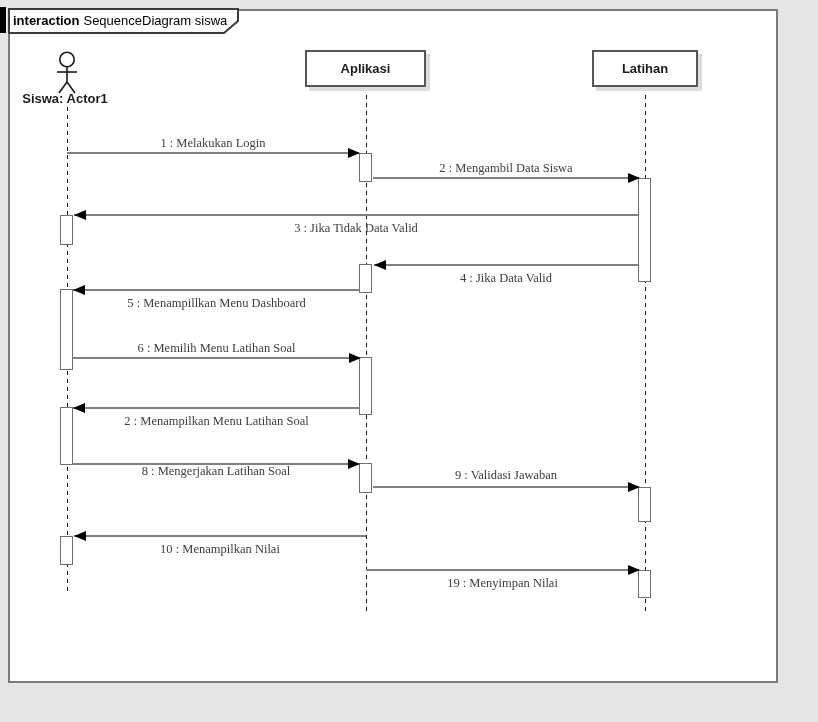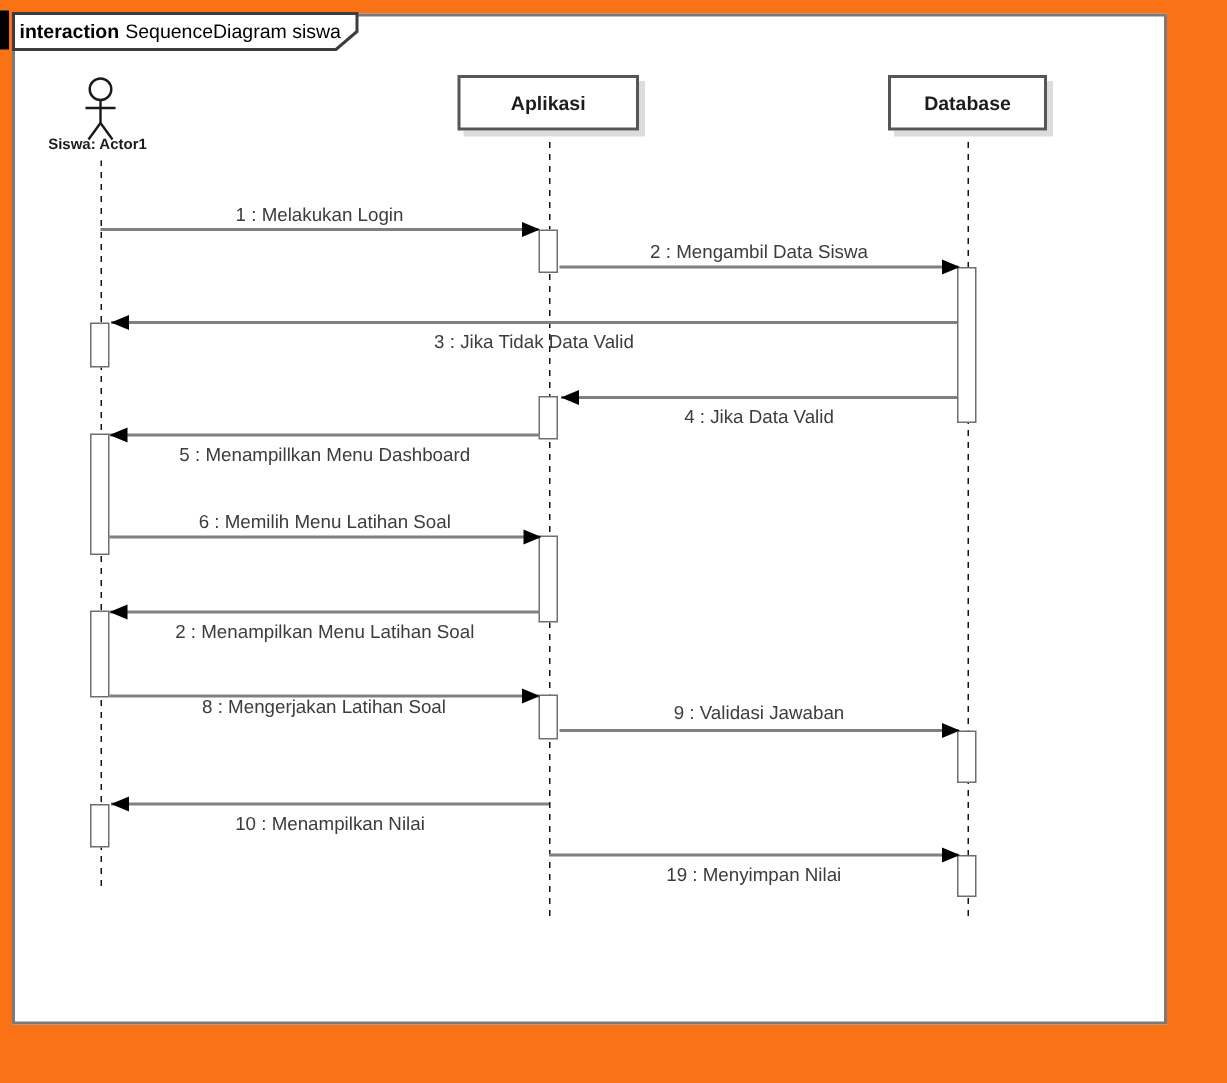--- a/index.html
+++ b/index.html
@@ -1,18 +1,18 @@
 <!DOCTYPE html>
 <html style="--line: #808080; --arrow: #000000; --text: #3d3d3d; --frame-border: #7a7a7a; --head-border: #565656; --shadow: #dcdcdc; --lifeline: #141414;"><head>
 <meta charset="utf-8">
 <style>
   html,body { margin:0; padding:0; background:#ffffff; }
   .viewport {
     position:relative; width:818px; height:722px; overflow:hidden;
-    background:#f97316;
+    background:#e5e5e5;
     font-family:"Liberation Sans", sans-serif;
   }
   .frame {
     position:absolute; left:8px; top:9px; width:770px; height:674px;
     border:2px solid var(--frame-border,#7a7a7a); box-sizing:border-box;
     background:#ffffff;
   }
   .edge-mark {
     position:absolute; left:0; top:7px; width:6px; height:26px;
     background:#000000;
@@ -32,37 +32,38 @@
   .head-box {
     position:absolute; top:50px; height:37px; box-sizing:border-box; z-index:3;
     background:#ffffff; border:2px solid var(--head-border,#565656);
     box-shadow:4px 4px 0 var(--shadow,#dcdcdc);
     display:flex; align-items:center; justify-content:center;
     font-weight:bold; font-size:13px; color:#1c1c1c;
   }
   .actor-figure { position:absolute; z-index:3; color:#1a1a1a; }
   .actor-label {
     position:absolute; transform:translateX(-50%); z-index:3;
-    font-weight:bold; font-size:10px; color:#1c1c1c; white-space:nowrap;
+    font-weight:bold; font-size:13px; color:#1c1c1c; white-space:nowrap;
   }
   .activation {
     position:absolute; width:13px; box-sizing:border-box; z-index:2;
     background:#ffffff; border:1.5px solid #6f6f6f;
   }
   .msg-line { position:absolute; height:2px; background:var(--line,#808080); z-index:4; }
   .arrow {
     position:absolute; width:0; height:0; z-index:5;
     border-top:5.5px solid transparent; border-bottom:5.5px solid transparent;
   }
   .arrow-right { border-left:12px solid var(--arrow,#000); }
   .arrow-left  { border-right:12px solid var(--arrow,#000); }
   .msg-label {
     position:absolute; transform:translateX(-50%); z-index:6;
     white-space:nowrap; font-size:12.5px; line-height:1.12;
     color:var(--text,#3d3d3d);
+    font-family:Liberation Serif, serif;
   }
 </style>
 </head>
 <body>
 
 <div class="viewport">
   <div class="frame"></div>
   <div class="edge-mark"></div>
   <svg class="tab-svg" width="234" height="27" aria-hidden="true">
     <path d="M1,1 L230,1 L230,13 L216,25 L1,25 Z" fill="#ffffff" stroke="#3c3c3c" stroke-width="2"></path>
@@ -76,21 +77,21 @@
         <circle cx="17" cy="9.5" r="7.2"></circle>
         <line x1="17" y1="16.7" x2="17" y2="32"></line>
         <line x1="7" y1="22" x2="27" y2="22"></line>
         <line x1="17" y1="32" x2="9" y2="43"></line>
         <line x1="17" y1="32" x2="25" y2="43"></line>
       </svg></div>
     <div class="actor-label" style="left: 65px; top: 91px;">Siswa: Actor1</div>
     <div class="lifeline" style="left: 365.5px; top: 87px; height: 526px;"></div>
     <div class="head-box" style="left: 305px; width: 121px; text-align: center;">Aplikasi</div>
     <div class="lifeline" style="left: 644.5px; top: 87px; height: 526px;"></div>
-    <div class="head-box" style="left: 592px; width: 106px;">Database</div>
+    <div class="head-box" style="left: 592px; width: 106px;">Latihan</div>
     <div class="activation" style="left: 359px; top: 153px; height: 29px;"></div>
     <div class="activation" style="left: 638px; top: 178px; height: 104px;"></div>
     <div class="activation" style="left: 60px; top: 215px; height: 30px;"></div>
     <div class="activation" style="left: 359px; top: 264px; height: 29px;"></div>
     <div class="activation" style="left: 60px; top: 289px; height: 81px;"></div>
     <div class="activation" style="left: 359px; top: 357px; height: 58px;"></div>
     <div class="activation" style="left: 60px; top: 407px; height: 58px;"></div>
     <div class="activation" style="left: 359px; top: 463px; height: 30px;"></div>
     <div class="activation" style="left: 638px; top: 487px; height: 35px;"></div>
     <div class="activation" style="left: 60px; top: 536px; height: 29px;"></div>

